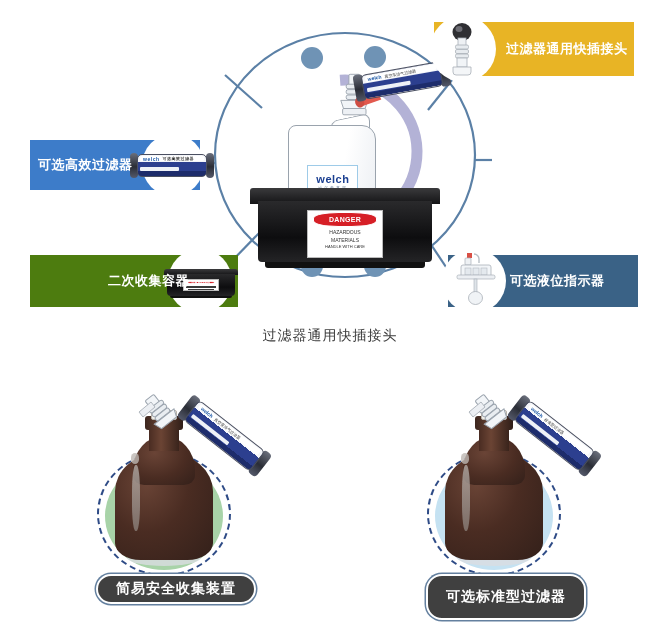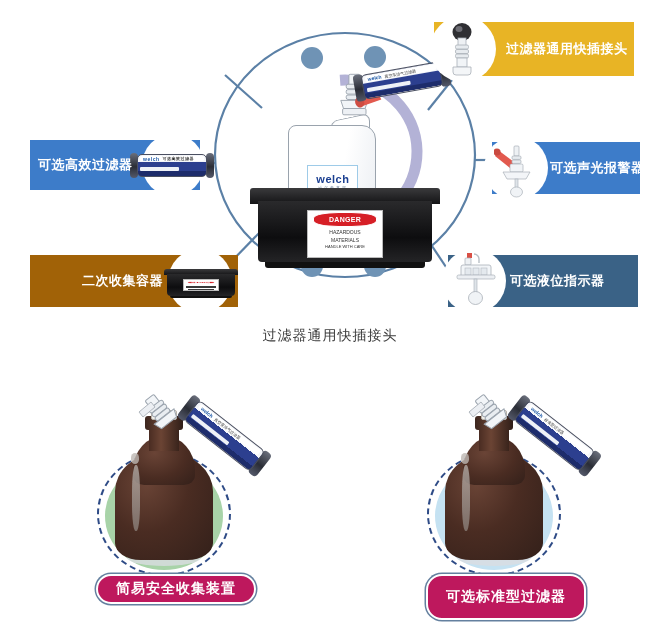--- a/index.html
+++ b/index.html
@@ -170,21 +170,21 @@
     position:absolute; left:16%; top:26%; width:9%; height:7%;
     background:#bdb6b1; border-radius:50%; opacity:.8;
   }
   .bottle .shadow {
     position:absolute; left:12%; bottom:-4%; width:76%; height:12%;
     background:#d9dde1; border-radius:50%; opacity:.8;
   }
 
   .pillcap {
     position:absolute;
-    background:#be185d;
+    background:#404040;
     border-radius: 16px;
     color:#fff; font-weight:bold; font-size:14px;
     display:flex; align-items:center; justify-content:center;
     letter-spacing:1px;
     border: 2px solid #ffffff;
     box-shadow: 0 0 0 1.5px #64809f;
   }
   #mid-caption {
     position:absolute; left:0; top:327px; width:660px;
     text-align:center; color:#3b3b3b; font-size:14px; letter-spacing:1px;
@@ -240,37 +240,22 @@
         <rect x="16" y="16" width="8" height="8" fill="#eef1f4" stroke="#a9b0b8" stroke-width=".8"></rect>
         <rect x="13.5" y="23" width="13" height="4" rx="1.4" fill="#e7ebef" stroke="#a9b0b8" stroke-width=".8"></rect>
         <rect x="13.5" y="27.5" width="13" height="4" rx="1.4" fill="#e7ebef" stroke="#a9b0b8" stroke-width=".8"></rect>
         <rect x="13.5" y="32" width="13" height="4" rx="1.4" fill="#e7ebef" stroke="#a9b0b8" stroke-width=".8"></rect>
         <rect x="15" y="36" width="10" height="9" fill="#f1f4f7" stroke="#a9b0b8" stroke-width=".8"></rect>
         <path d="M11 45 h18 v5 a3 3 0 0 1 -3 3 h-12 a3 3 0 0 1 -3 -3 z" fill="#f4f6f8" stroke="#a9b0b8" stroke-width=".8"></path>
       </svg>
       <span class="ctext">过滤器通用快插接头</span>
     </div>
 
-    <div class="callout right" style="left:492px; top:142px; width:148px; height:52px; background:#3d7cc9; padding-left:58px;">
-      <span class="bubble" style="left:-8px; top:-6px; width:64px; height:64px;"></span>
-      <svg class="glass prodimg" viewBox="0 0 46 58" style="left:2px; top:-2px; width:46px; height:58px;">
-        <path d="M4 10 L20 22 L16 28 L1 16 Z" fill="#e2594e"></path>
-        <circle cx="3" cy="12" r="3.6" fill="#c94a40"></circle>
-        <rect x="20" y="6" width="5" height="10" rx="1" fill="#eef1f4" stroke="#a9b0b8" stroke-width=".7"></rect>
-        <rect x="18" y="16" width="9" height="3.4" rx="1.2" fill="#e7ebef" stroke="#a9b0b8" stroke-width=".7"></rect>
-        <rect x="18" y="20" width="9" height="3.4" rx="1.2" fill="#e7ebef" stroke="#a9b0b8" stroke-width=".7"></rect>
-        <rect x="16" y="24" width="13" height="8" rx="1.4" fill="#f1f4f7" stroke="#a9b0b8" stroke-width=".7"></rect>
-        <path d="M9 32 h27 l-4 7 h-19 z" fill="#f3f5f8" stroke="#a9b0b8" stroke-width=".7"></path>
-        <rect x="21" y="39" width="3" height="10" fill="#dfe4e9" stroke="#a9b0b8" stroke-width=".6"></rect>
-        <ellipse cx="22.5" cy="52" rx="6" ry="5" fill="#f0f3f6" stroke="#a9b0b8" stroke-width=".7"></ellipse>
-      </svg>
-      <span class="ctext">可选声光报警器</span>
-    </div>
-
-    <div class="callout left" style="left:30px; top:255px; width:208px; height:52px; background:#a16207; padding-left:52px;">
+
+    <div class="callout left" style="left:30px; top:255px; width:208px; height:52px; background:#4d7c0f; padding-left:78px;">
       <span class="ctext">二次收集容器</span>
       <span class="bubble" style="left:138px; top:-6px; width:64px; height:64px;"></span>
       <div class="tray prodimg" style="left:134px; top:14px; width:74px; height:28px;">
         <div class="rim"></div>
         <div class="bodyb"></div>
         <div class="foot"></div>
         <div class="danger">
           <div class="dtop">DANGER</div>
           <div class="dlines">
               <i></i>

